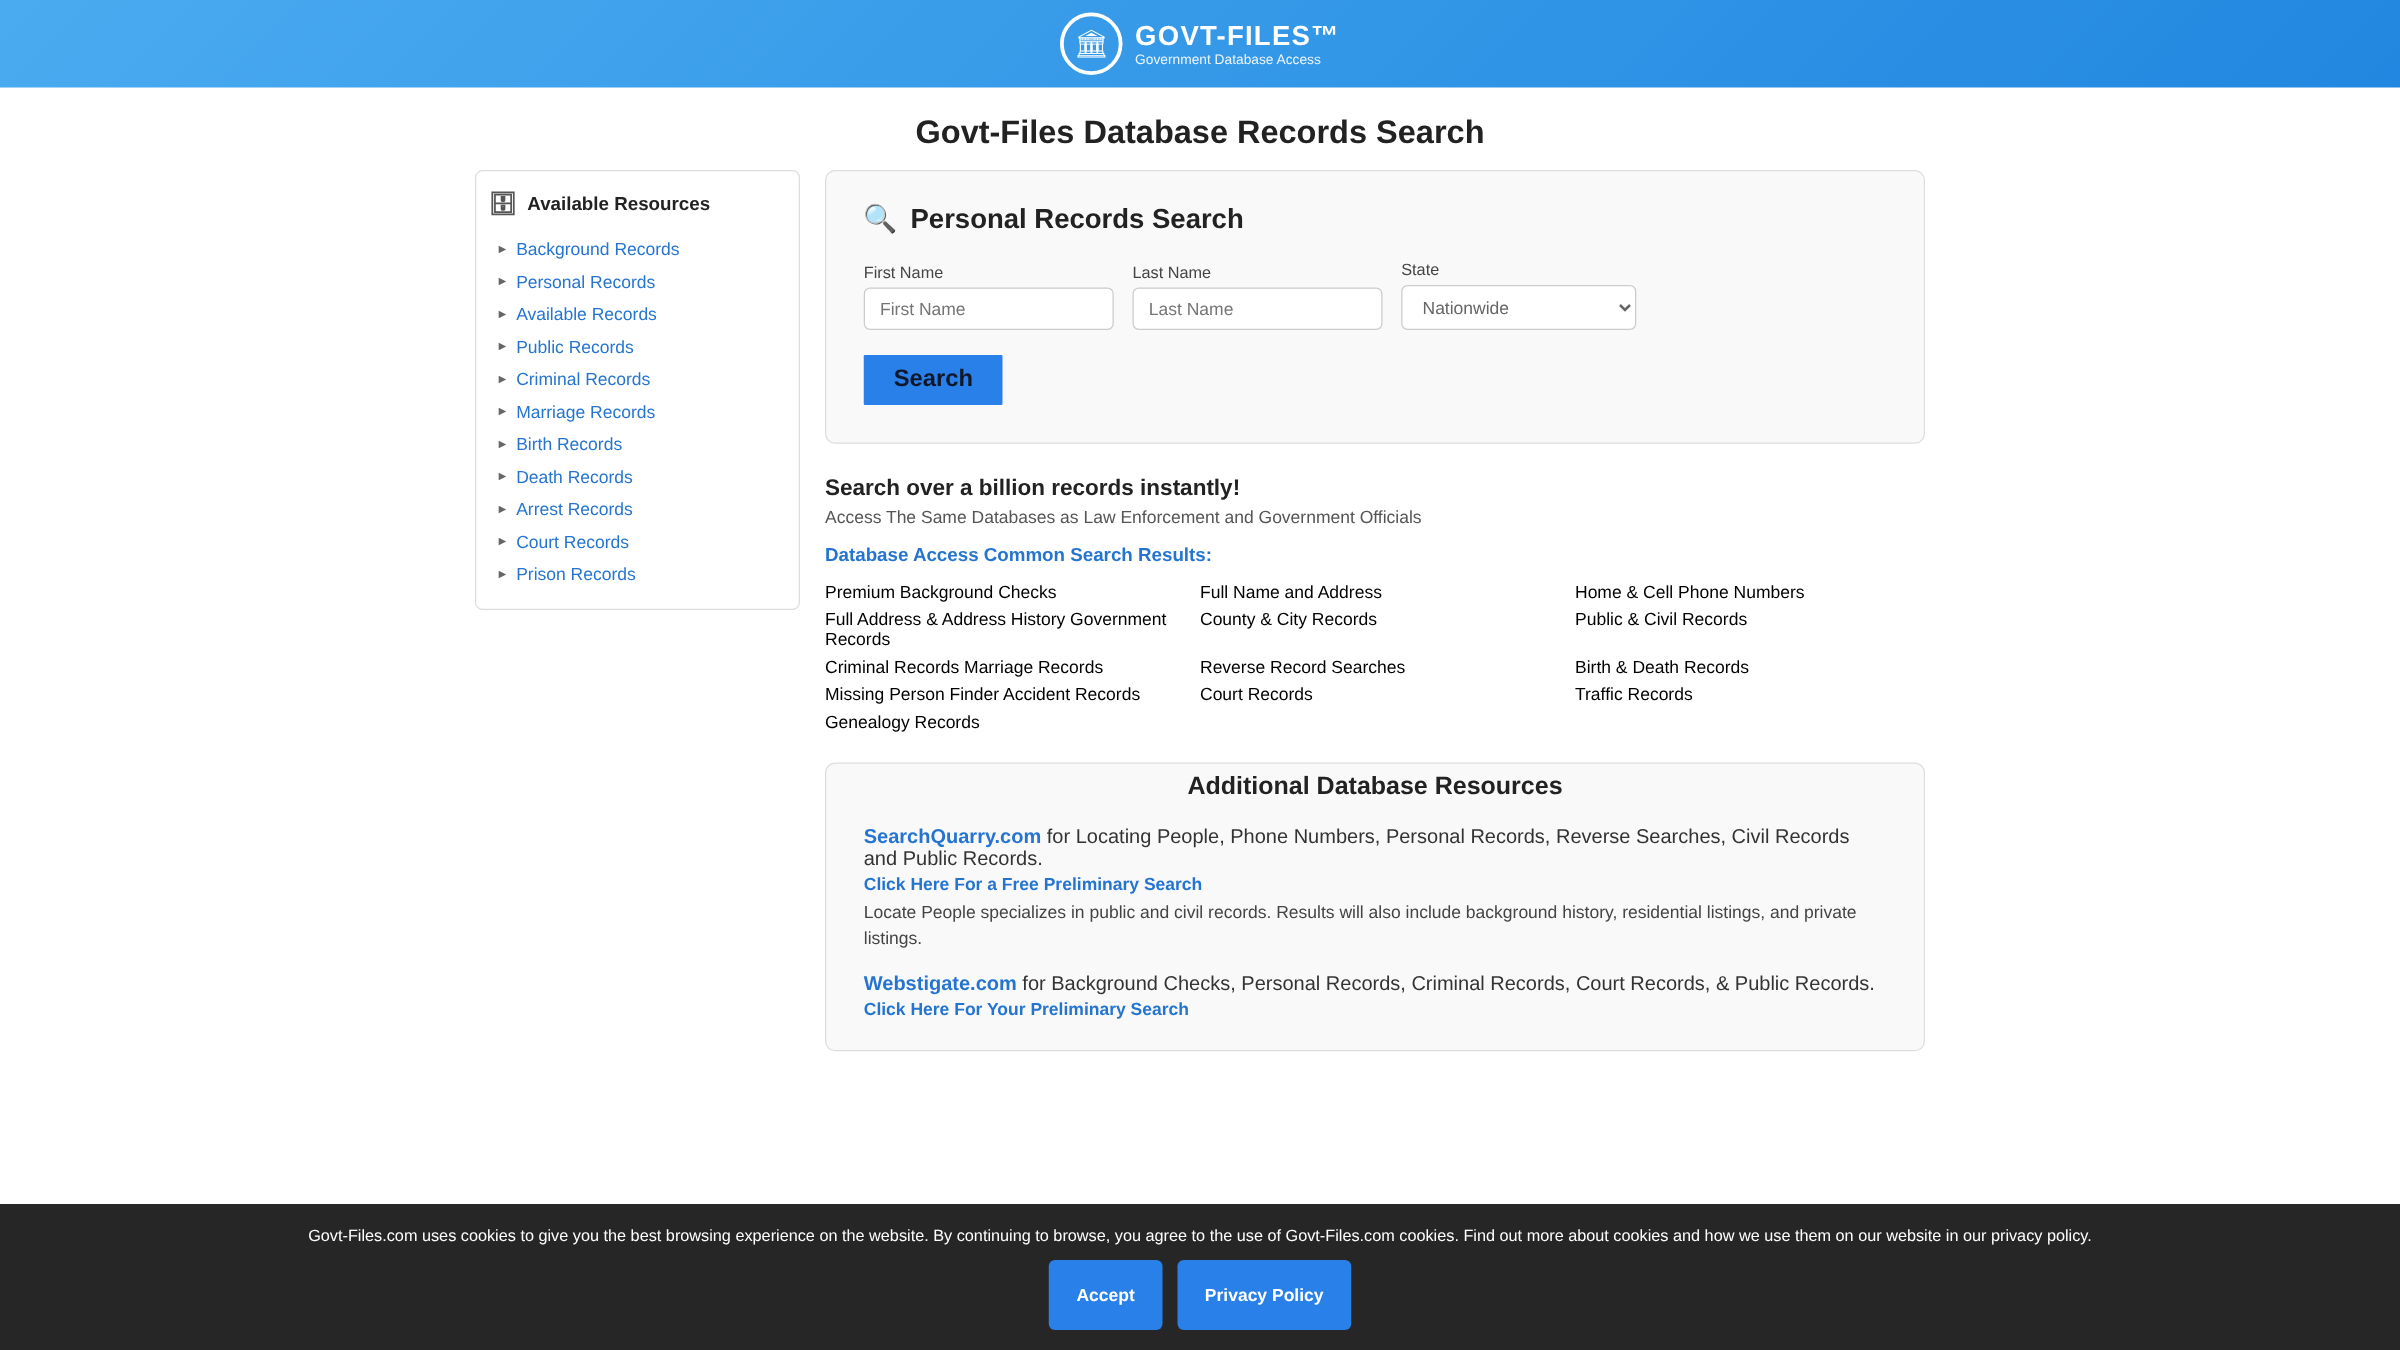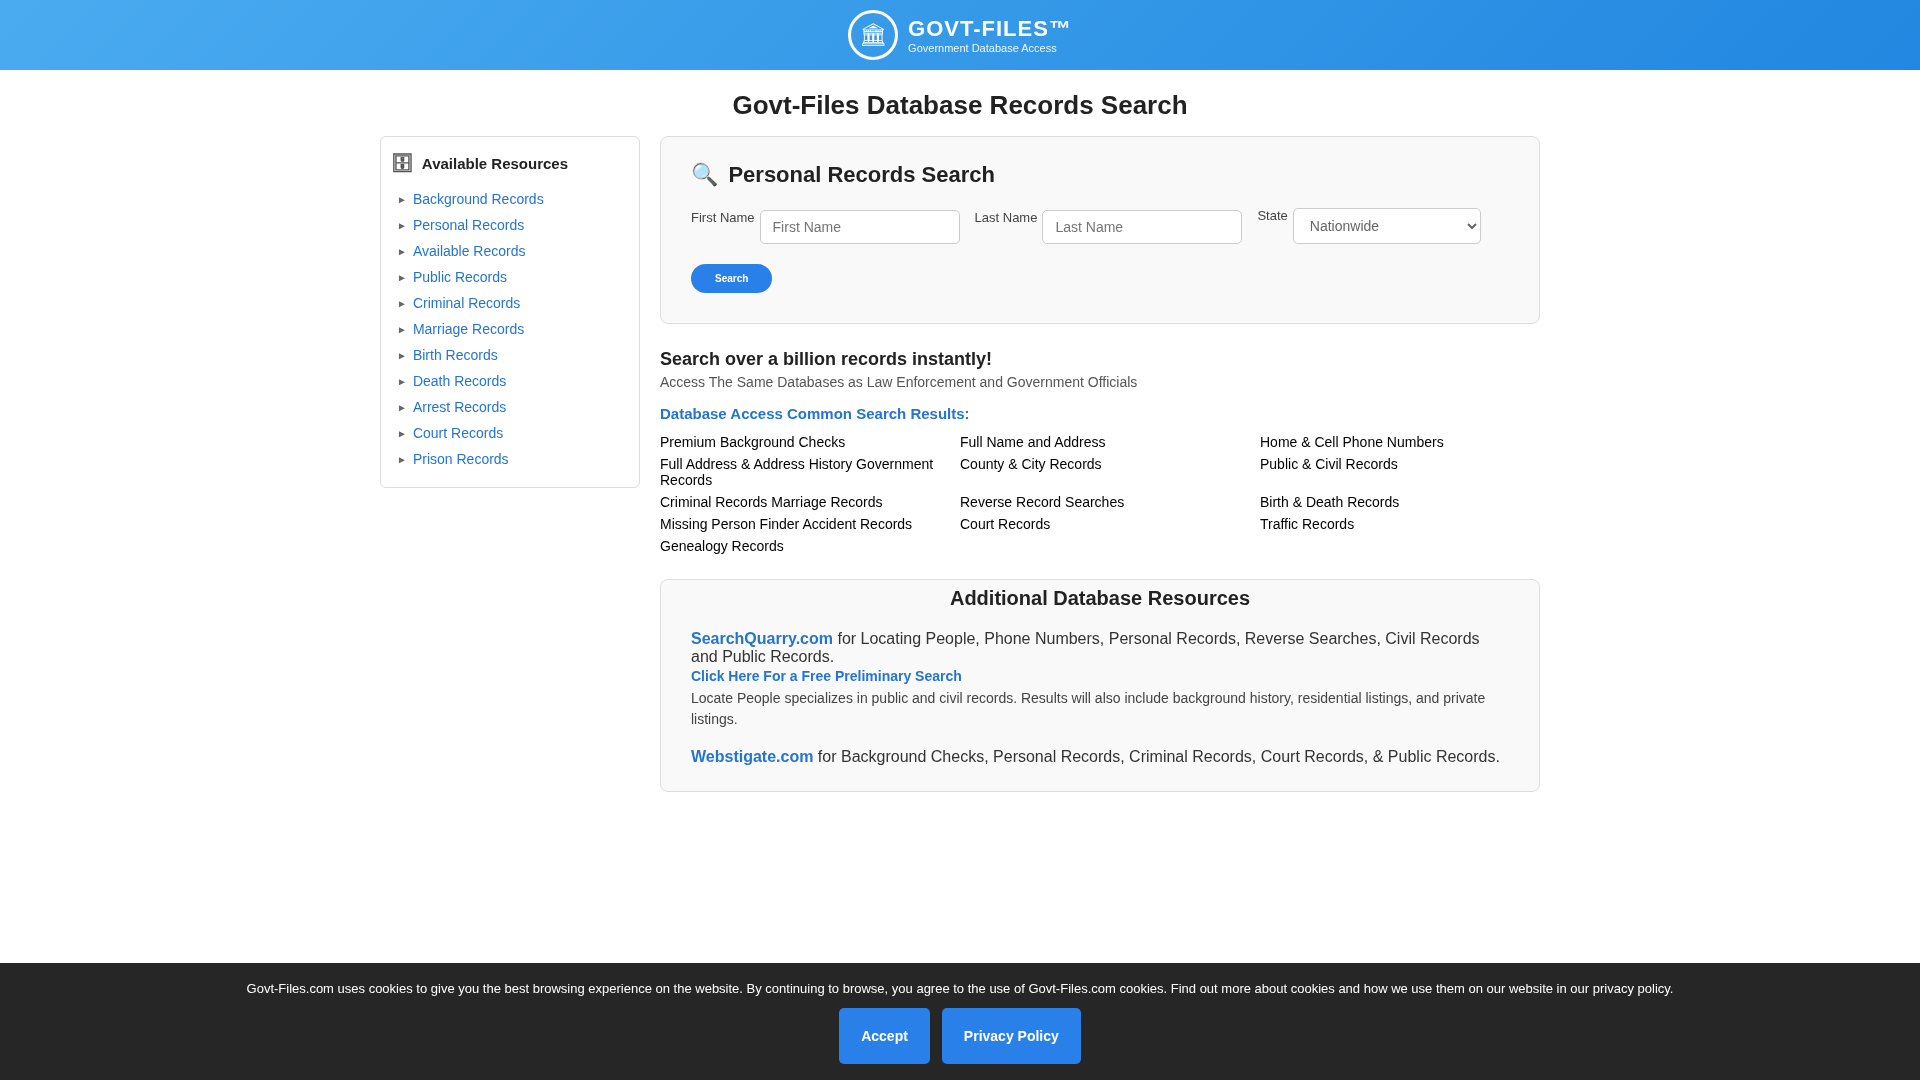--- a/index.html
+++ b/index.html
@@ -124,45 +124,45 @@
       font-size: 22px;
       color: #333;
     }
     .search-fields {
       display: flex;
       gap: 15px;
       align-items: flex-end;
     }
     .field-group {
       display: flex;
-      flex-direction: row;
+      flex-direction: column;
       gap: 5px;
     }
     .field-group label {
       font-size: 13px;
       font-weight: 500;
       color: #444;
     }
     .field-group input, .field-group select {
       padding: 8px 12px;
       border: 1px solid #ccc;
       border-radius: 5px;
       font-size: 14px;
       background: white;
       color: #666;
     }
     .field-group input { width: 200px; }
     .field-group.state-field select { width: 188px; }
     .search-btn {
       background: #2980e8;
-      color: #ffffff;
+      color: #0f172a;
       border: none;
-      border-radius: 15px;
+      border-radius: 1px;
       padding: 9px 24px;
-      font-size: 10px;
+      font-size: 19px;
       font-weight: 600;
       cursor: pointer;
       margin-top: 20px;
       display: block;
     }
 
     
     .info-section {
       margin-bottom: 25px;
     }
@@ -450,20 +450,21 @@
         </div>
         <a href="#" class="resource-link">Click Here For a Free Preliminary Search</a>
         <p>Locate People specializes in public and civil records. Results will also include background history, residential listings, and private listings.</p>
       </div>
 
       <div class="resource-entry">
         <div>
           <a href="#">Webstigate.com</a>
           <span> for Background Checks, Personal Records, Criminal Records, Court Records, &amp; Public Records.</span>
         </div>
+        <a href="#" class="resource-link">Click Here For Your Preliminary Search</a>
       </div>
     </div>
 
   </div>
 </div>
 
 <div class="cookie-banner">
   <div class="cookie-text">Govt-Files.com uses cookies to give you the best browsing experience on the website. By continuing to browse, you agree to the use of Govt-Files.com cookies. Find out more about cookies and how we use them on our website in our privacy policy.</div>
   <div class="cookie-buttons">
     <button class="btn-accept">Accept</button>

